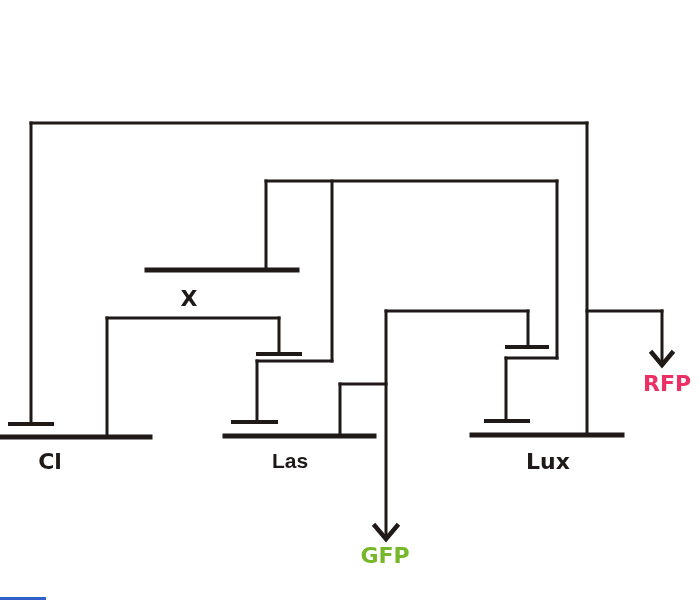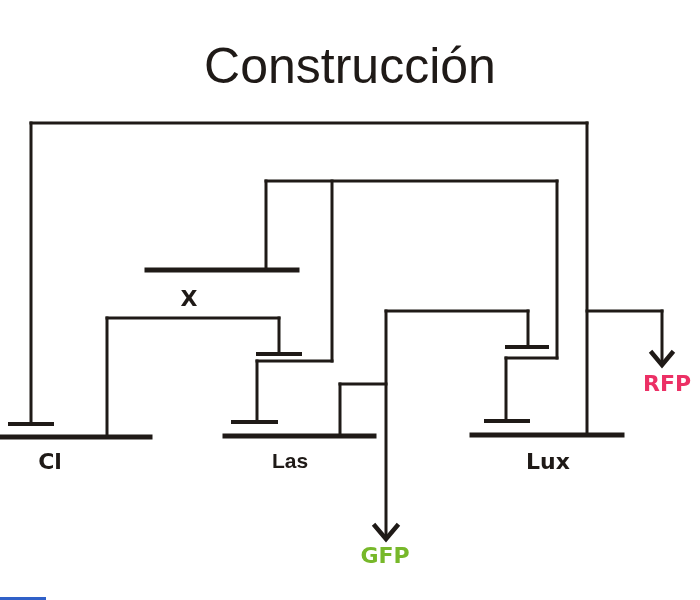--- a/index.html
+++ b/index.html
@@ -10,21 +10,20 @@
          font-size:50px;font-weight:400;color:#1f1a17;letter-spacing:0px;}
   #circuit{position:absolute;top:0;left:0;}
   .t-hand{font-family:"DejaVu Sans",sans-serif;font-weight:600;font-size:22px;}
   .t-sans{font-family:"Liberation Sans",sans-serif;font-weight:700;font-size:21px;}
   #blue-mark{position:absolute;left:0;bottom:0;height:3px;}
 </style>
 </head>
 <body>
 
 <div id="stage">
-  <h1 id="title">Construcción</h1>
   <svg id="circuit" xmlns="http://www.w3.org/2000/svg" width="700" height="600" viewBox="0 0 700 600">
       <line x1="31" y1="123" x2="587" y2="123" stroke="#1f1a17" stroke-width="3" stroke-linecap="square"></line>
       <line x1="31" y1="123" x2="31" y2="422" stroke="#1f1a17" stroke-width="3" stroke-linecap="square"></line>
       <line x1="10" y1="424" x2="52" y2="424" stroke="#1f1a17" stroke-width="4" stroke-linecap="square"></line>
       <line x1="587" y1="123" x2="587" y2="435" stroke="#1f1a17" stroke-width="3" stroke-linecap="square"></line>
       <line x1="587" y1="311" x2="662" y2="311" stroke="#1f1a17" stroke-width="3" stroke-linecap="square"></line>
       <line x1="2" y1="437" x2="150" y2="437" stroke="#1f1a17" stroke-width="5" stroke-linecap="square"></line>
       <line x1="107" y1="437" x2="107" y2="318" stroke="#1f1a17" stroke-width="3" stroke-linecap="square"></line>
       <line x1="107" y1="318" x2="279" y2="318" stroke="#1f1a17" stroke-width="3" stroke-linecap="square"></line>
       <line x1="279" y1="318" x2="279" y2="351" stroke="#1f1a17" stroke-width="3" stroke-linecap="square"></line>

